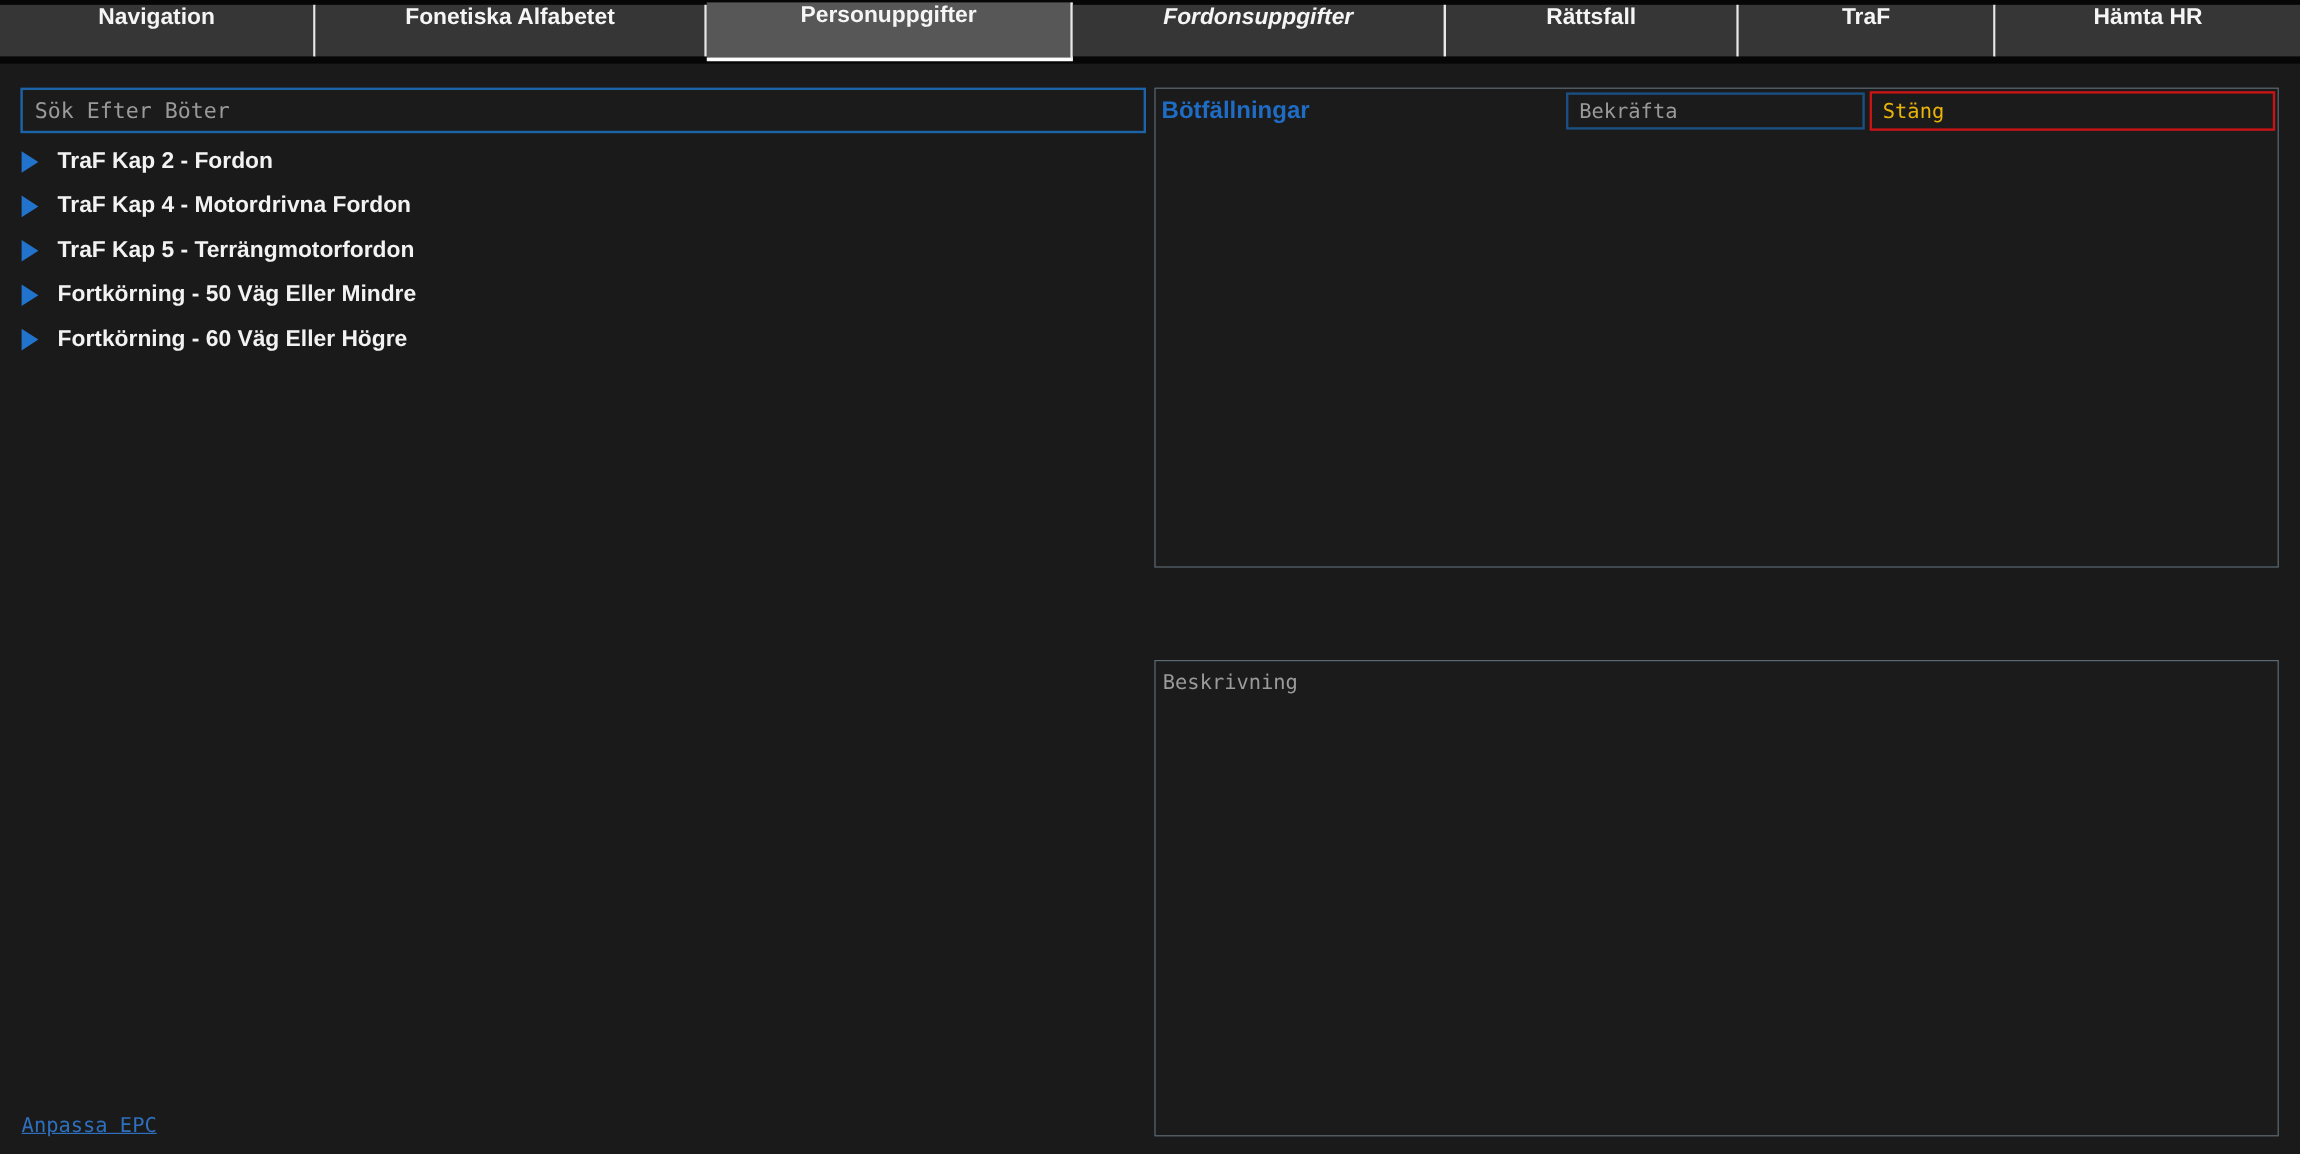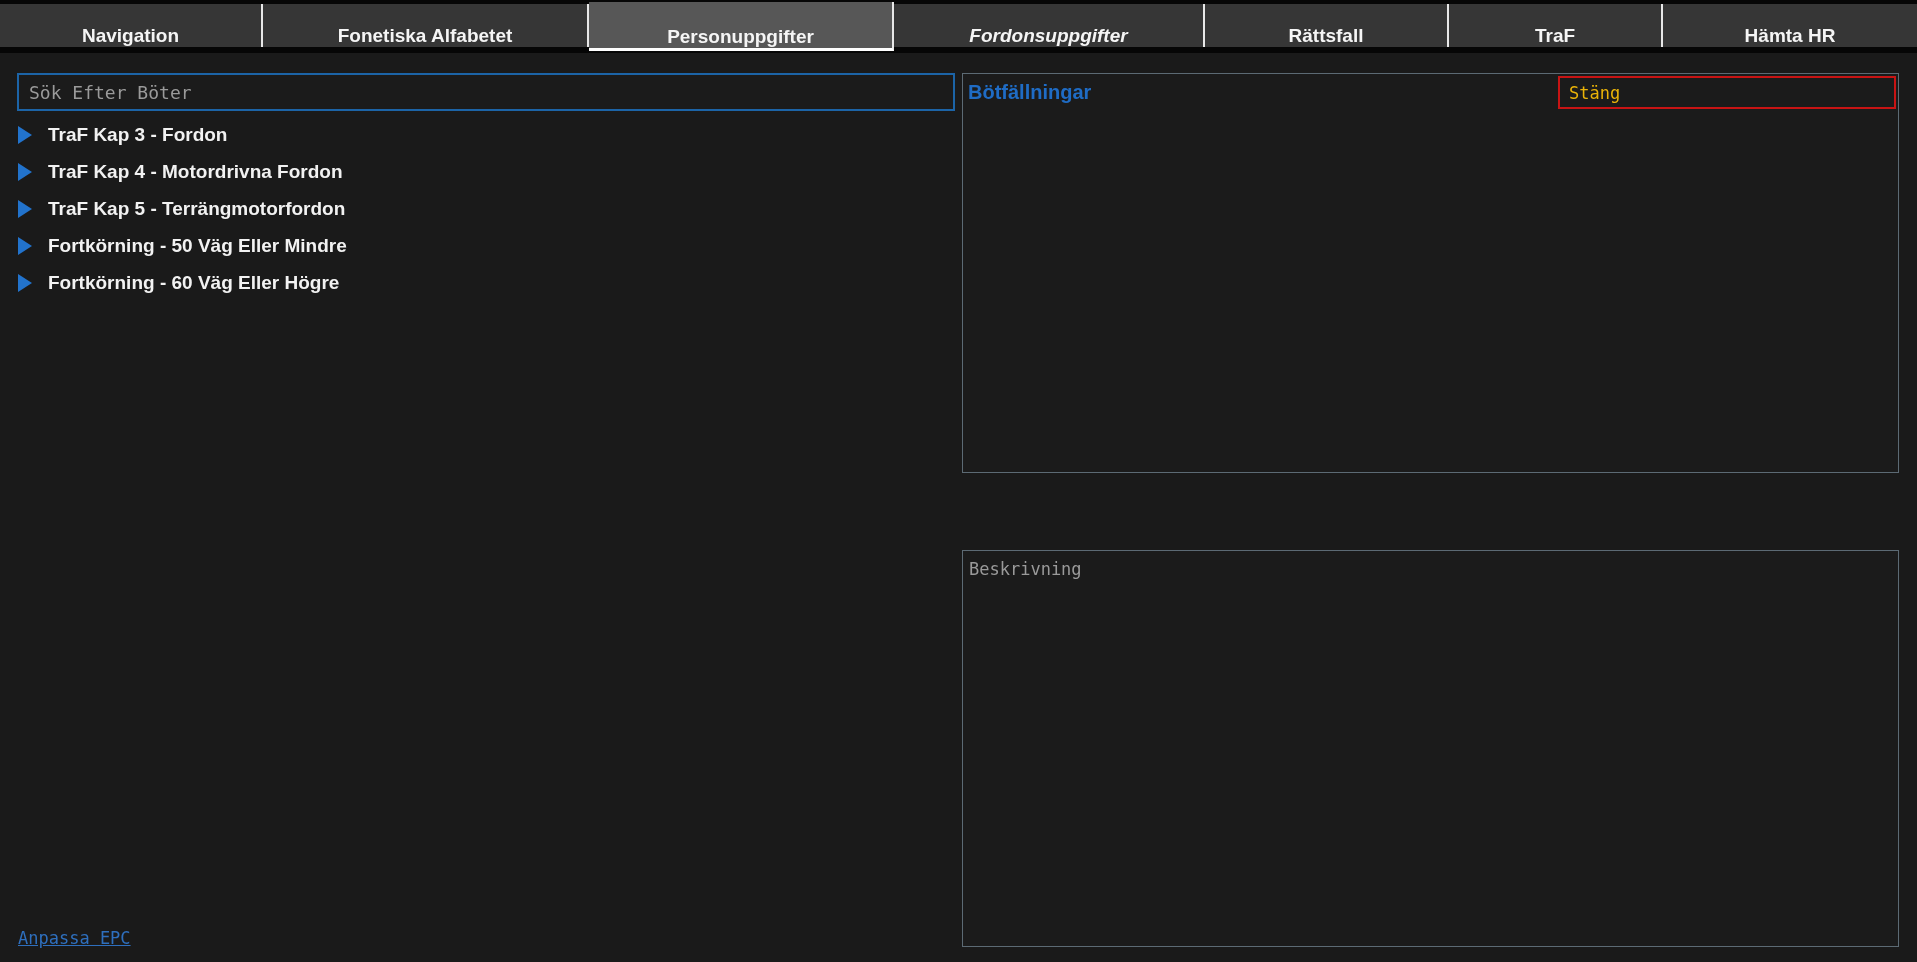--- a/index.html
+++ b/index.html
@@ -13,21 +13,21 @@
   
   .tabbar{
     position:absolute;left:0;top:0;width:1917px;height:53px;
     background:#060606;display:flex;box-sizing:border-box;
   }
   .tab{
     box-sizing:border-box;
     height:43px;margin-top:4px;
     background:#363636;
     border-right:2px solid #e8e8e8;
-    display:flex;align-items:flex-end;justify-content:center;
+    display:flex;align-items:flex-start;justify-content:center;
     color:#f5f5f5;font-weight:bold;font-size:19px;
     cursor:pointer;user-select:none;
   }
   .tab:nth-child(1){width:263px;}
   .tab:nth-child(2){width:326px;}
   .tab:nth-child(3){width:305px;}
   .tab:nth-child(4){width:311px;font-style:italic;}
   .tab:nth-child(5){width:244px;}
   .tab:nth-child(6){width:214px;}
   .tab:nth-child(7){width:254px;border-right:none;}
@@ -120,21 +120,21 @@
   <div class="tab">
     <span>Hämta HR</span>
   </div>
 </div>
 
 <input class="search" type="text" placeholder="Sök Efter Böter" style="">
 
 <div class="tree">
   <div class="tree-item">
     <span class="tri"></span>
-    <span class="tree-label">TraF Kap 3 - Fordon</span>
+    <span class="tree-label">TraF Kap 2 - Fordon</span>
   </div>
   <div class="tree-item">
     <span class="tri"></span>
     <span class="tree-label">TraF Kap 4 - Motordrivna Fordon</span>
   </div>
   <div class="tree-item">
     <span class="tri"></span>
     <span class="tree-label">TraF Kap 5 - Terrängmotorfordon</span>
   </div>
   <div class="tree-item">
@@ -144,18 +144,19 @@
   <div class="tree-item">
     <span class="tri"></span>
     <span class="tree-label">Fortkörning - 60 Väg Eller Högre</span>
   </div>
 </div>
 
 <a class="epc-link">Anpassa EPC</a>
 
 <div class="panel">
   <span class="panel-title">Bötfällningar</span>
+  <input class="confirm-input" type="text" placeholder="Bekräfta" style="">
   <button class="close-btn">
     <span>Stäng</span>
   </button>
 </div>
 
 <textarea class="desc" placeholder="Beskrivning" style=""></textarea>
 
 </body></html>

